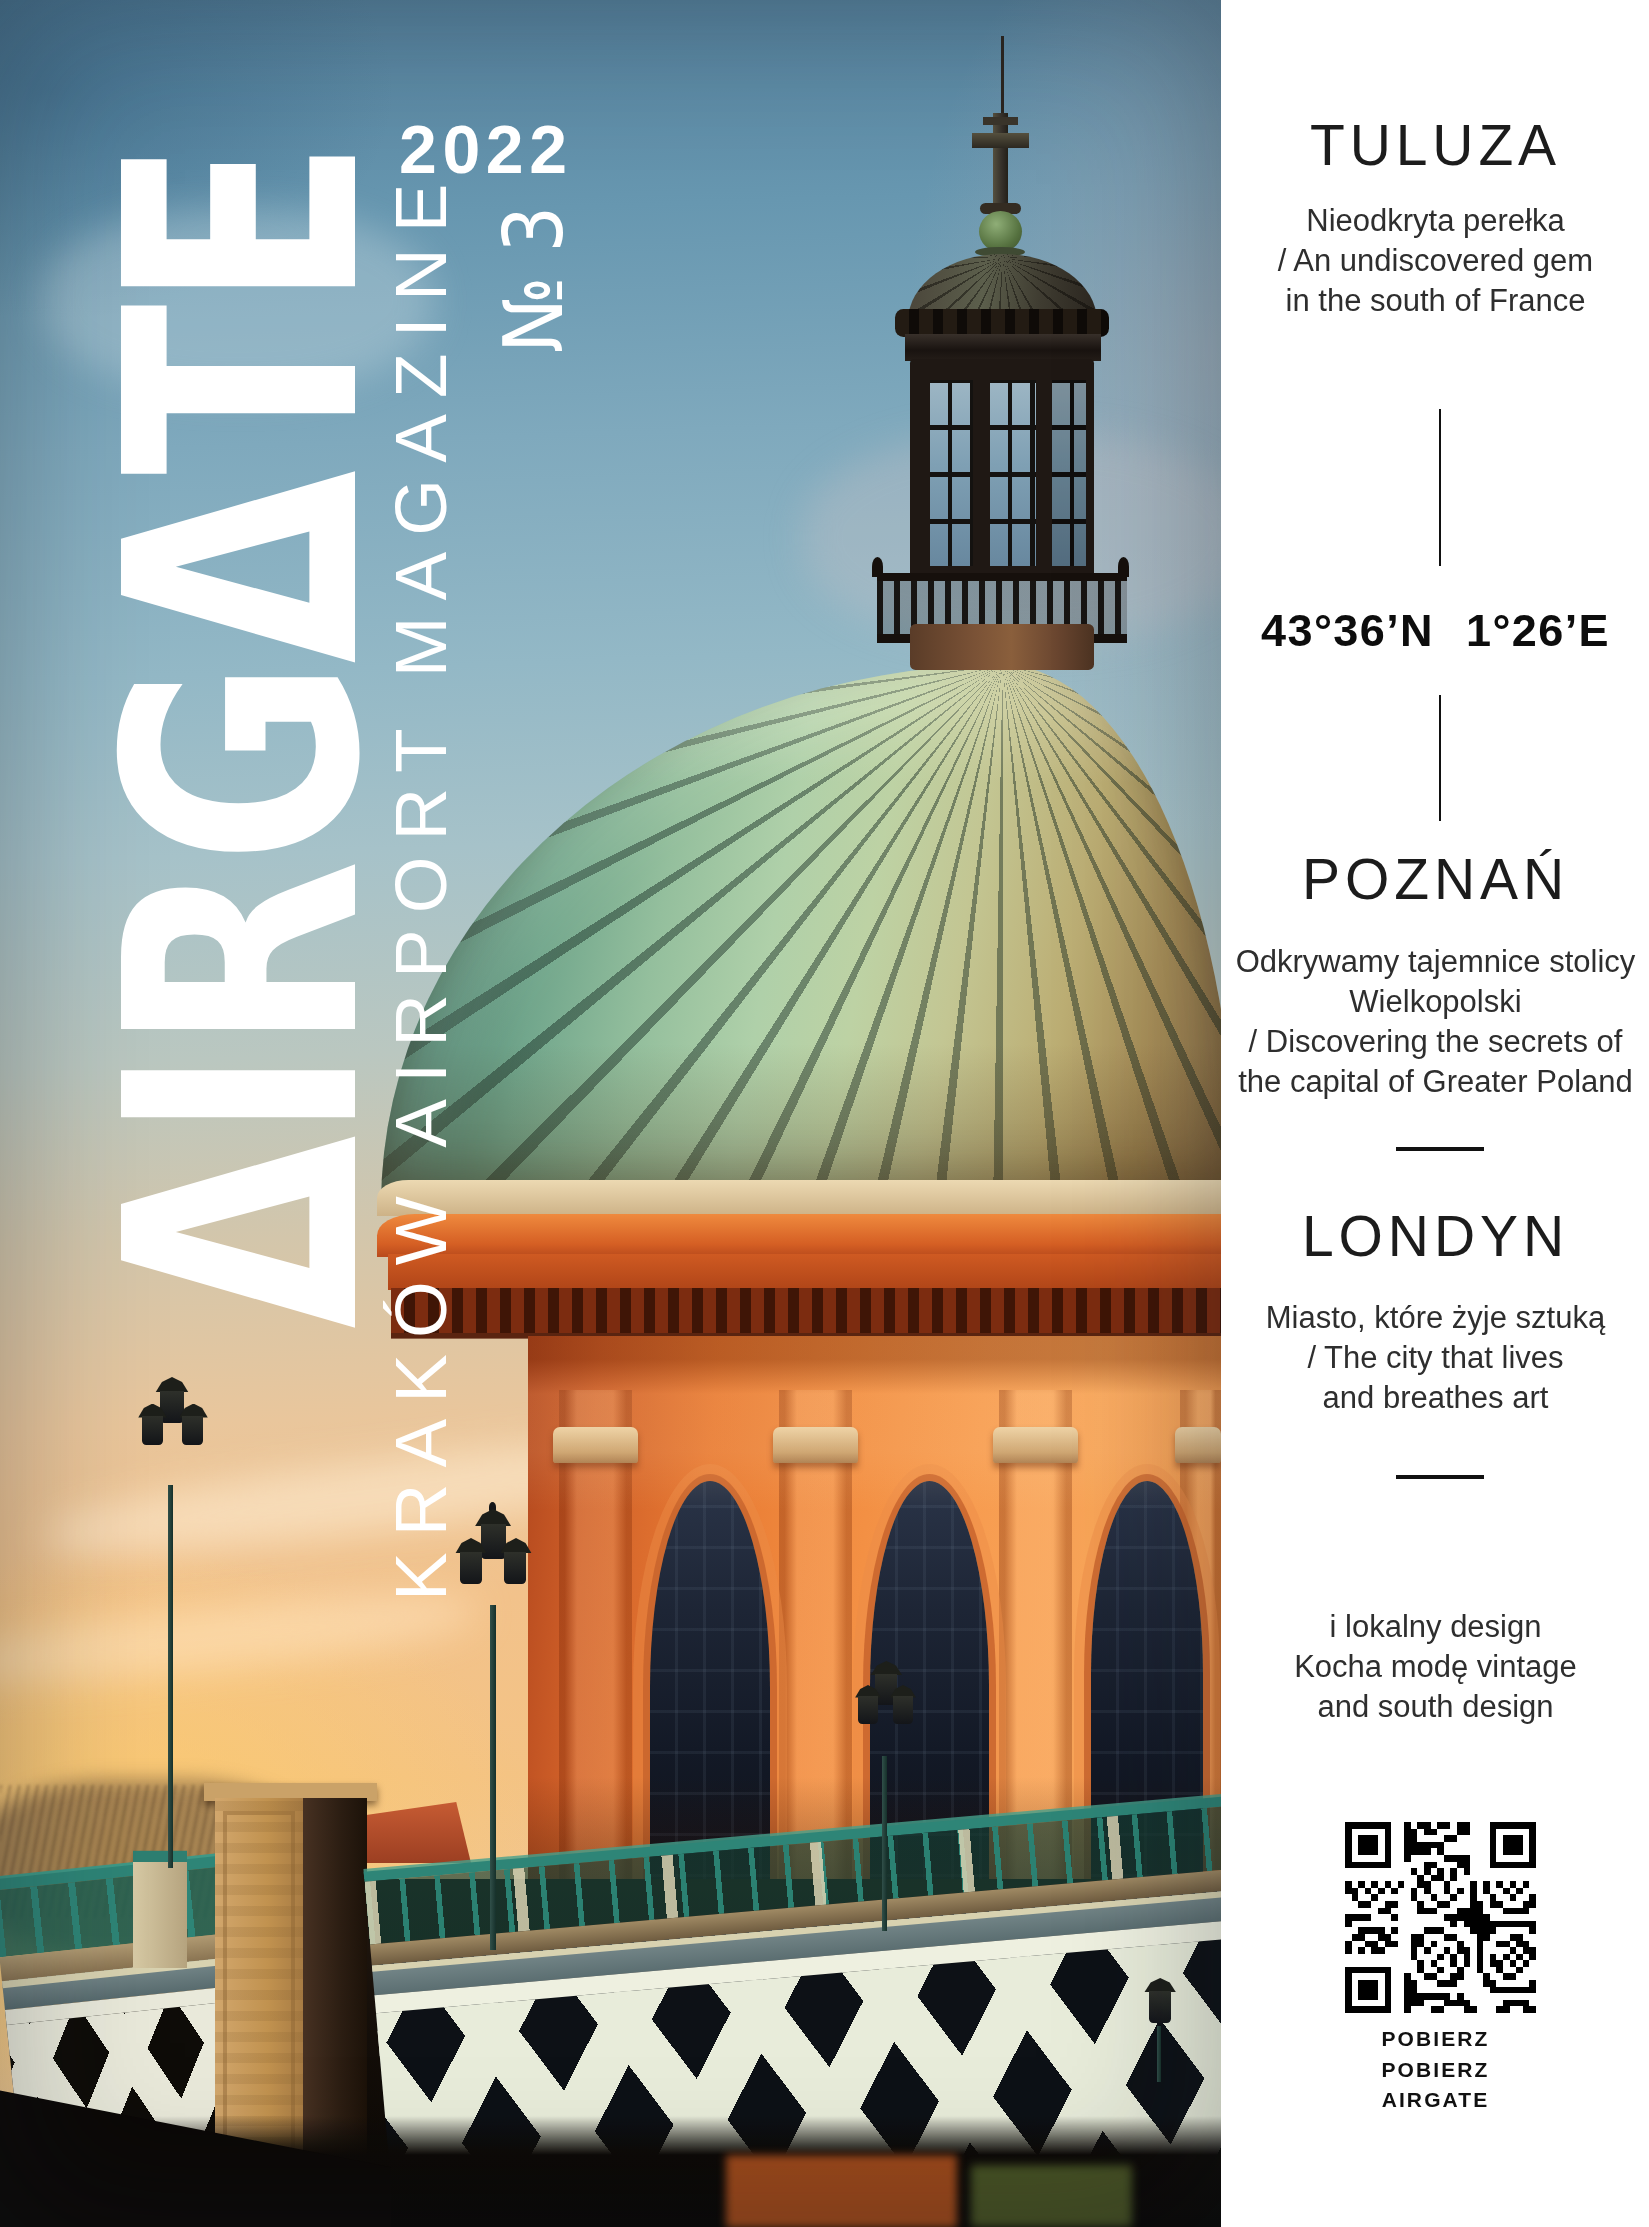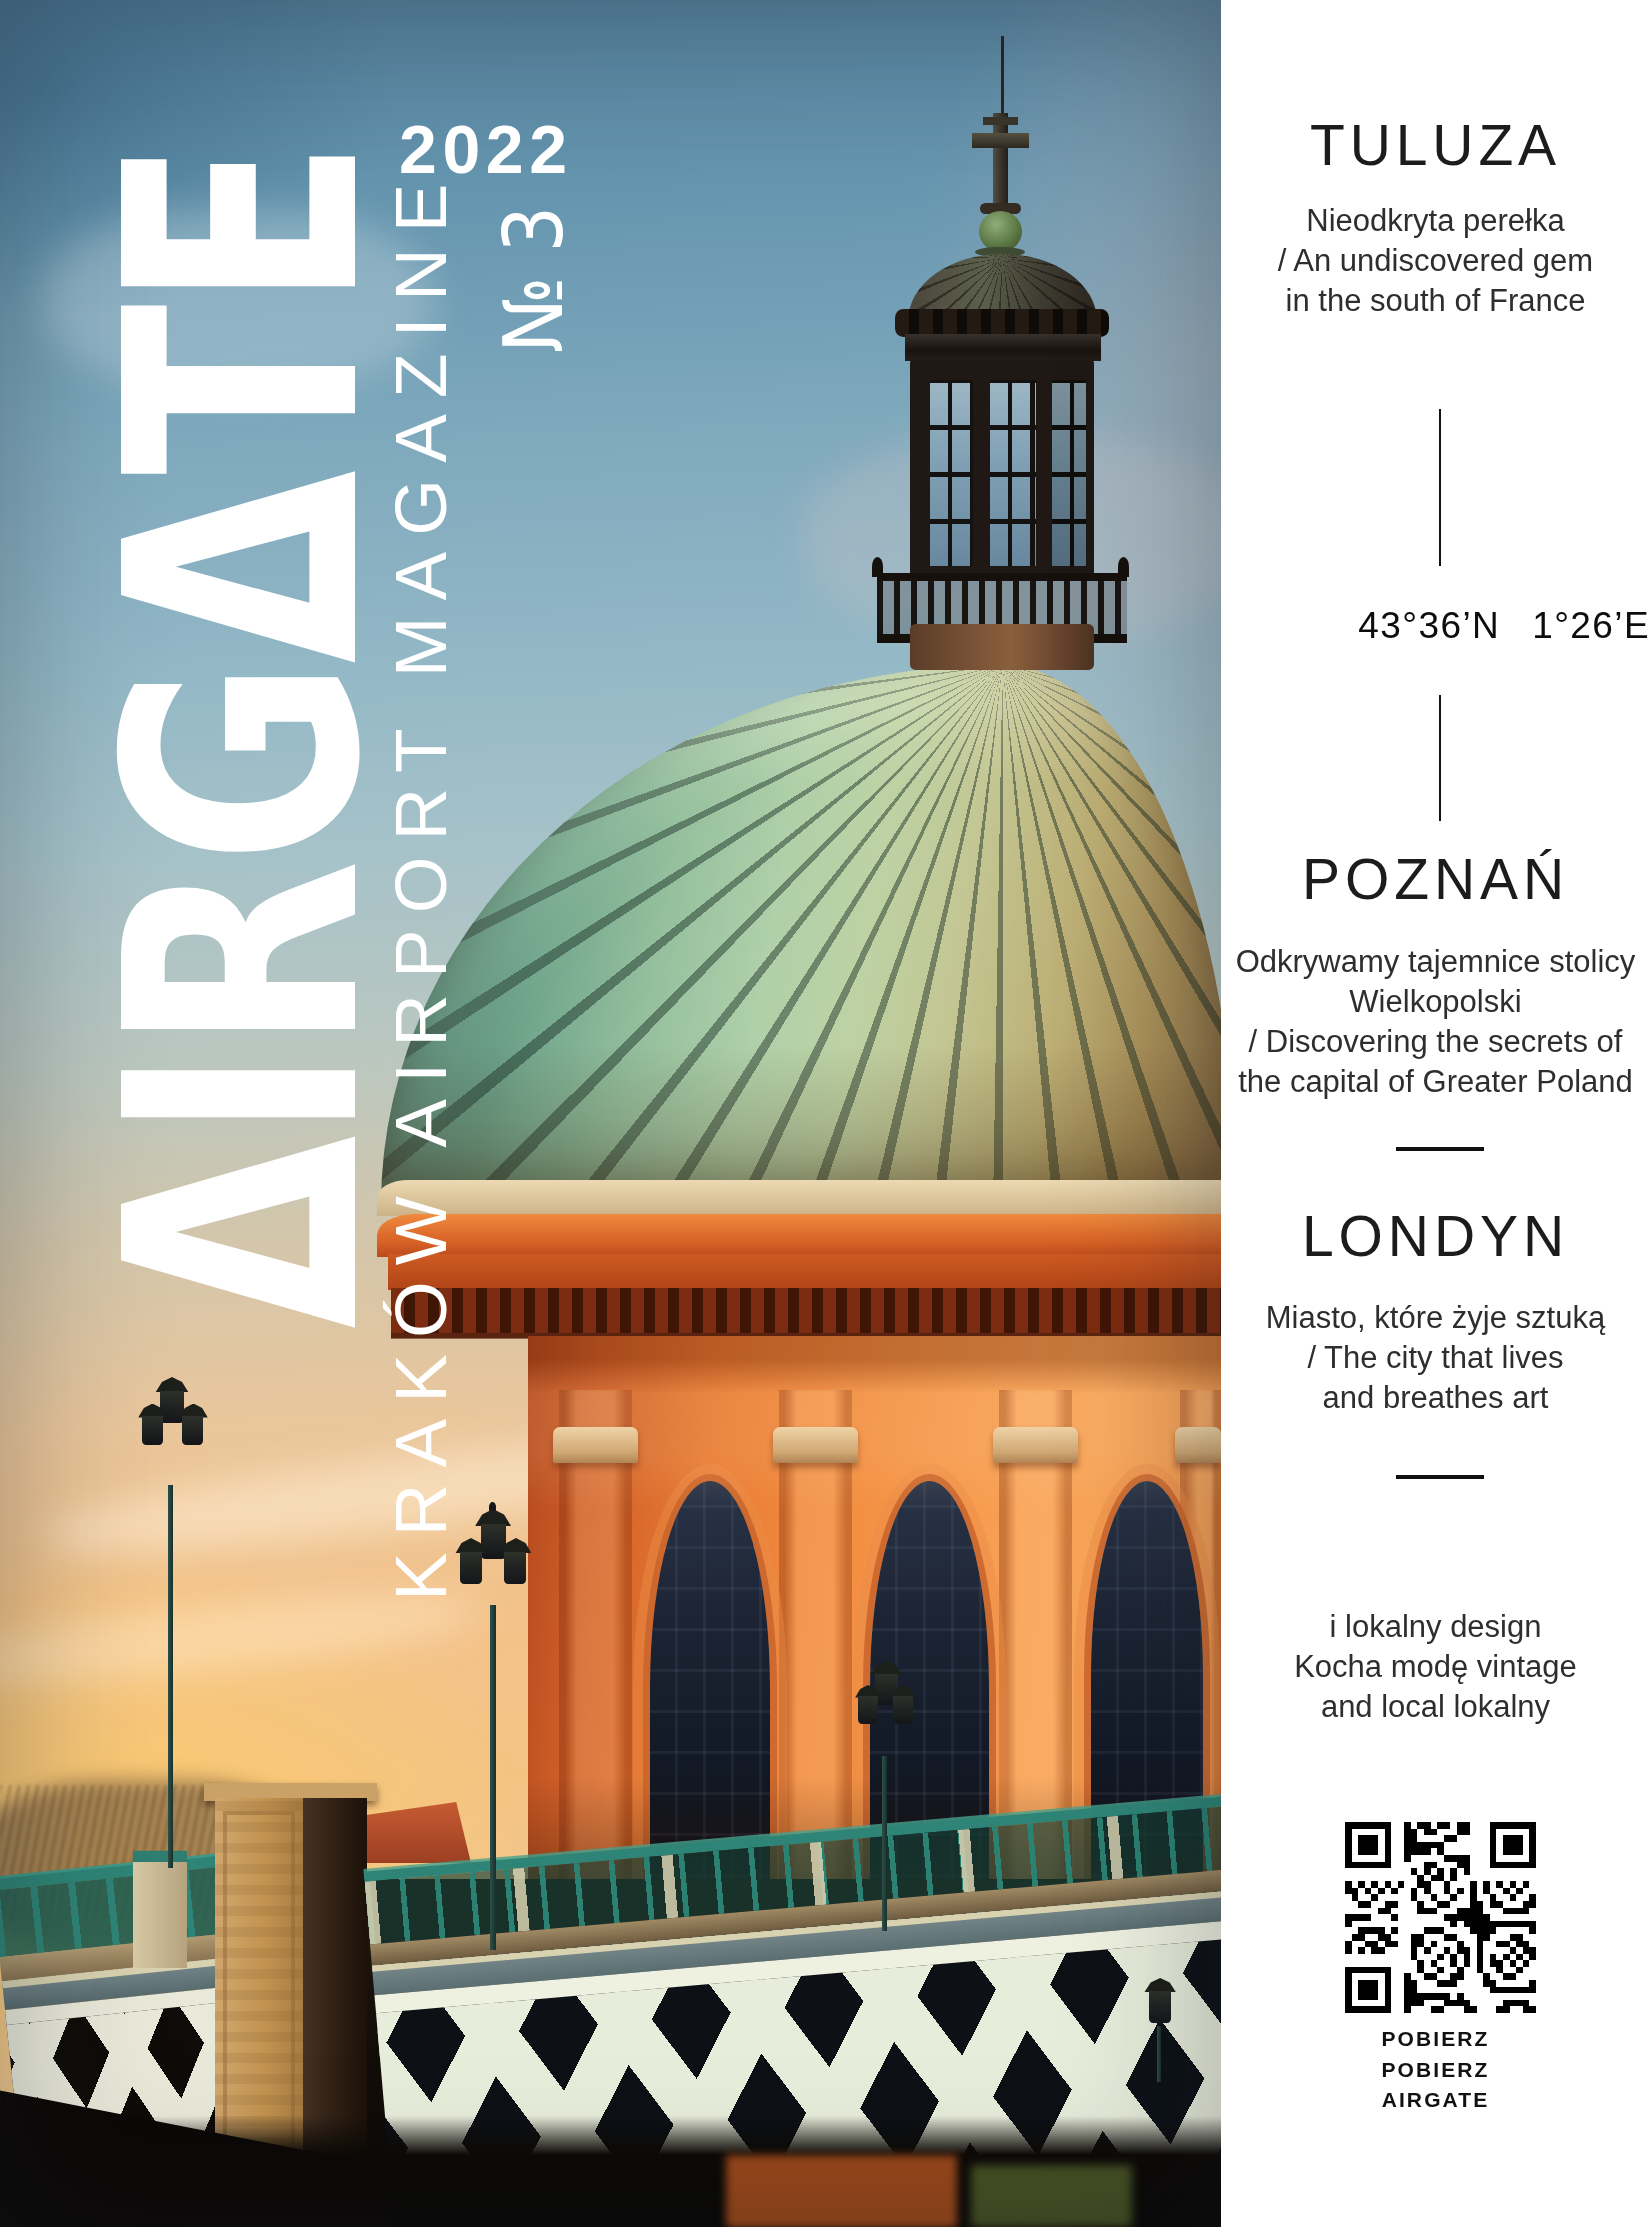--- a/index.html
+++ b/index.html
@@ -167,21 +167,21 @@
   .txt-no3{left:497px;top:353px;font-family:"DejaVu Sans",sans-serif;font-size:82px;line-height:74px;
     transform:rotate(-90deg) scaleX(0.9);font-weight:400;}
 
   
   .side{position:absolute;left:1221px;top:0;width:429px;height:2227px;background:#ffffff;}
   .stitle{position:absolute;width:100%;text-align:center;font-size:57px;line-height:57px;
     letter-spacing:4.9px;color:#1c1c1c;font-weight:400;}
   .sbody{position:absolute;width:100%;text-align:center;font-size:31px;line-height:40px;color:#2e2e2e;}
   .vline{position:absolute;left:218px;width:2.1px;background:#111;}
   .hline{position:absolute;left:175px;width:88px;height:4.2px;background:#111;}
-  .coords{position:absolute;width:100%;text-align:right;top:605px;font-weight:normal;font-size:37px;
+  .coords{position:absolute;width:100%;text-align:center;top:605px;font-weight:bold;font-size:45px;
     letter-spacing:1.4px;color:#0d0d0d;}
   .coords .gap{display:inline-block;width:32px;}
   #qr{position:absolute;left:124px;top:1822px;width:191px;height:191px;background:#fff;
     display:grid;grid-template-columns:repeat(29,1fr);grid-template-rows:repeat(29,1fr);}
   #qr i{display:block;} #qr i.f{background:#000;}
   .qrcap{position:absolute;width:100%;text-align:center;font-weight:bold;font-size:21px;line-height:31px;
     letter-spacing:2.1px;color:#111;}
 </style>
 </head>
 <body>
@@ -347,21 +347,21 @@
       <div>Miasto, które żyje sztuką</div>
       <div>/ The city that lives</div>
       <div>and breathes art</div>
     </div>
 
     <div class="hline" style="top:1475px;"></div>
 
     <div class="sbody" style="top:1607px;">
       <div>i lokalny design</div>
       <div>Kocha modę vintage</div>
-      <div>and local lokalny</div>
+      <div>and south design</div>
     </div>
 
     <div id="qr">
         <i class="f"></i>
         <i class="f"></i>
         <i class="f"></i>
         <i class="f"></i>
         <i class="f"></i>
         <i class="f"></i>
         <i class="f"></i>

